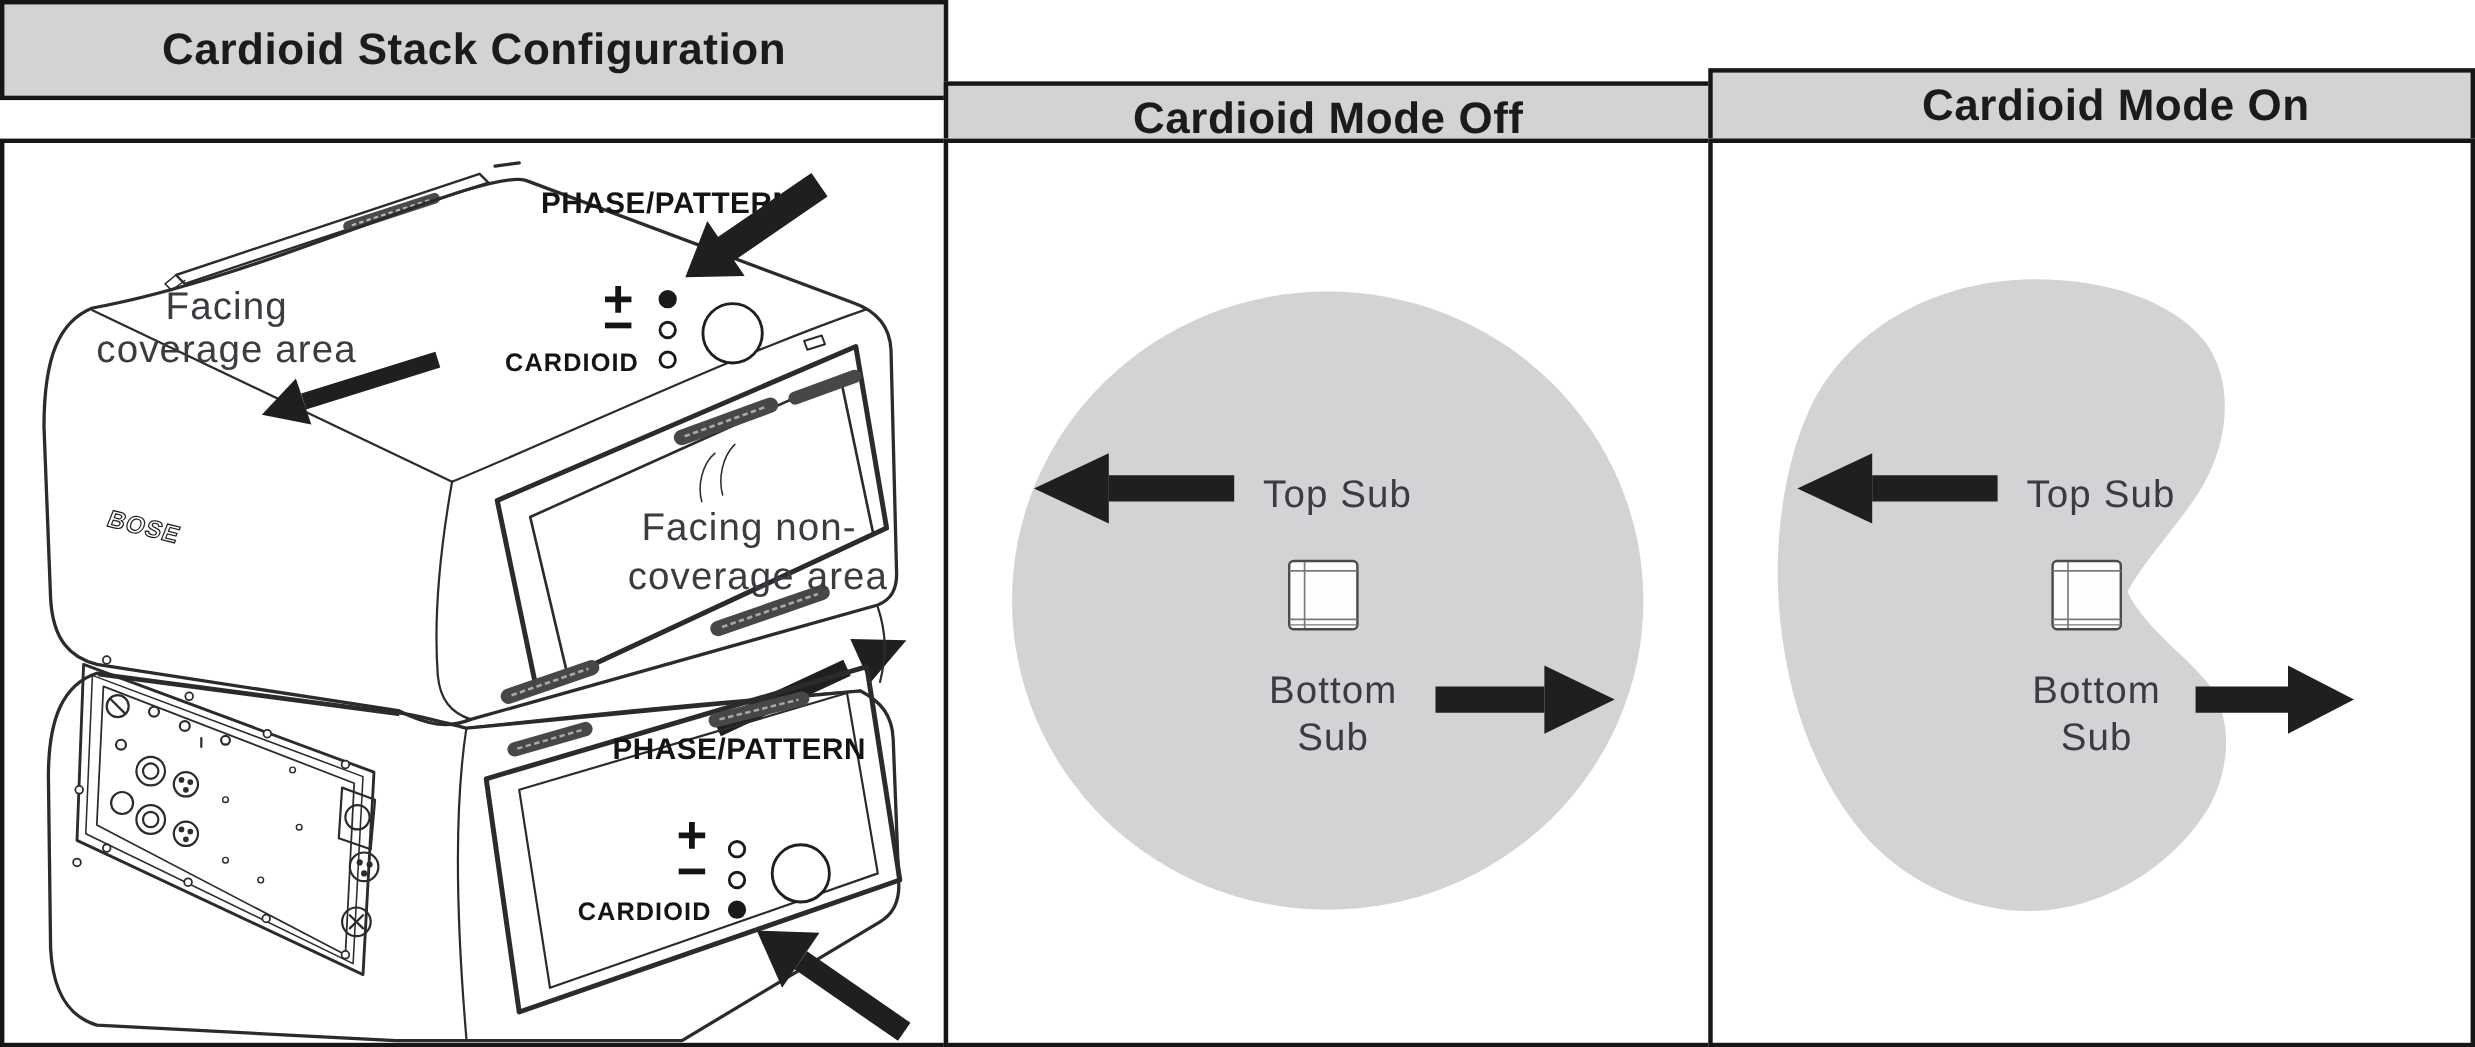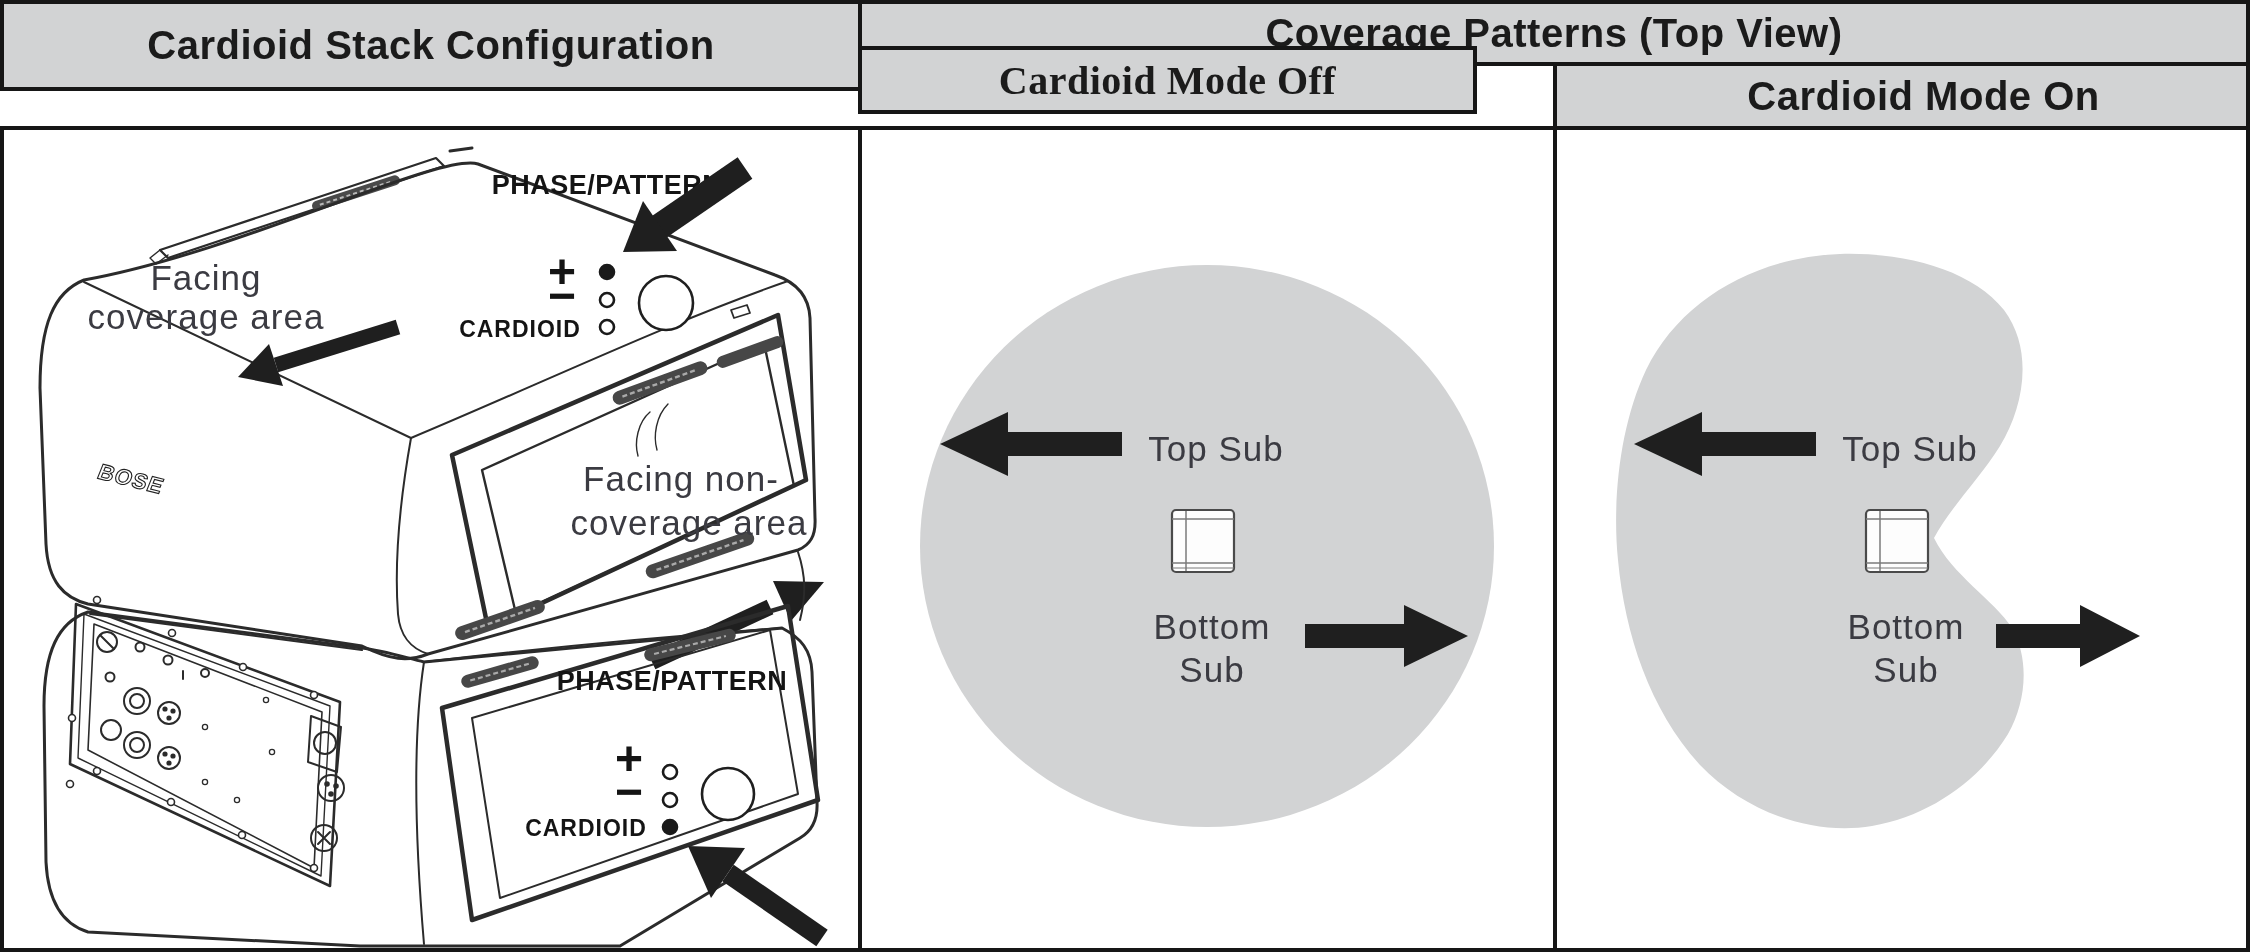--- a/index.html
+++ b/index.html
@@ -33,24 +33,21 @@
   .arrow-shaft{stroke:var(--line-dark);fill:none;stroke-linecap:butt;}
 </style>
 </head>
 <body>
 
 <div id="stage">
 
   <div class="cell hdr" style="left:0;top:0;width:862px;height:91px;">
     <span>Cardioid Stack Configuration</span>
   </div>
-  <div class="cell hdr" style="left:858px;top:0;width:1392px;height:66px;">
-    <span>Coverage Patterns (Top View)</span>
-  </div>
-  <div class="cell hdr" style="left:858px;top:46px;width:619px;height:68px;font-family:Liberation Serif, serif;">
+  <div class="cell hdr" style="left:858px;top:74px;width:699px;height:68px;">
     <span>Cardioid Mode Off</span>
   </div>
   <div class="cell hdr" style="left:1553px;top:62px;width:697px;height:68px;padding-left:44px;">
     <span>Cardioid Mode On</span>
   </div>
 
   <div class="cell" style="left:0;top:126px;width:862px;height:826px;"></div>
   <div class="cell" style="left:858px;top:126px;width:699px;height:826px;"></div>
   <div class="cell" style="left:1553px;top:126px;width:697px;height:826px;"></div>
 

